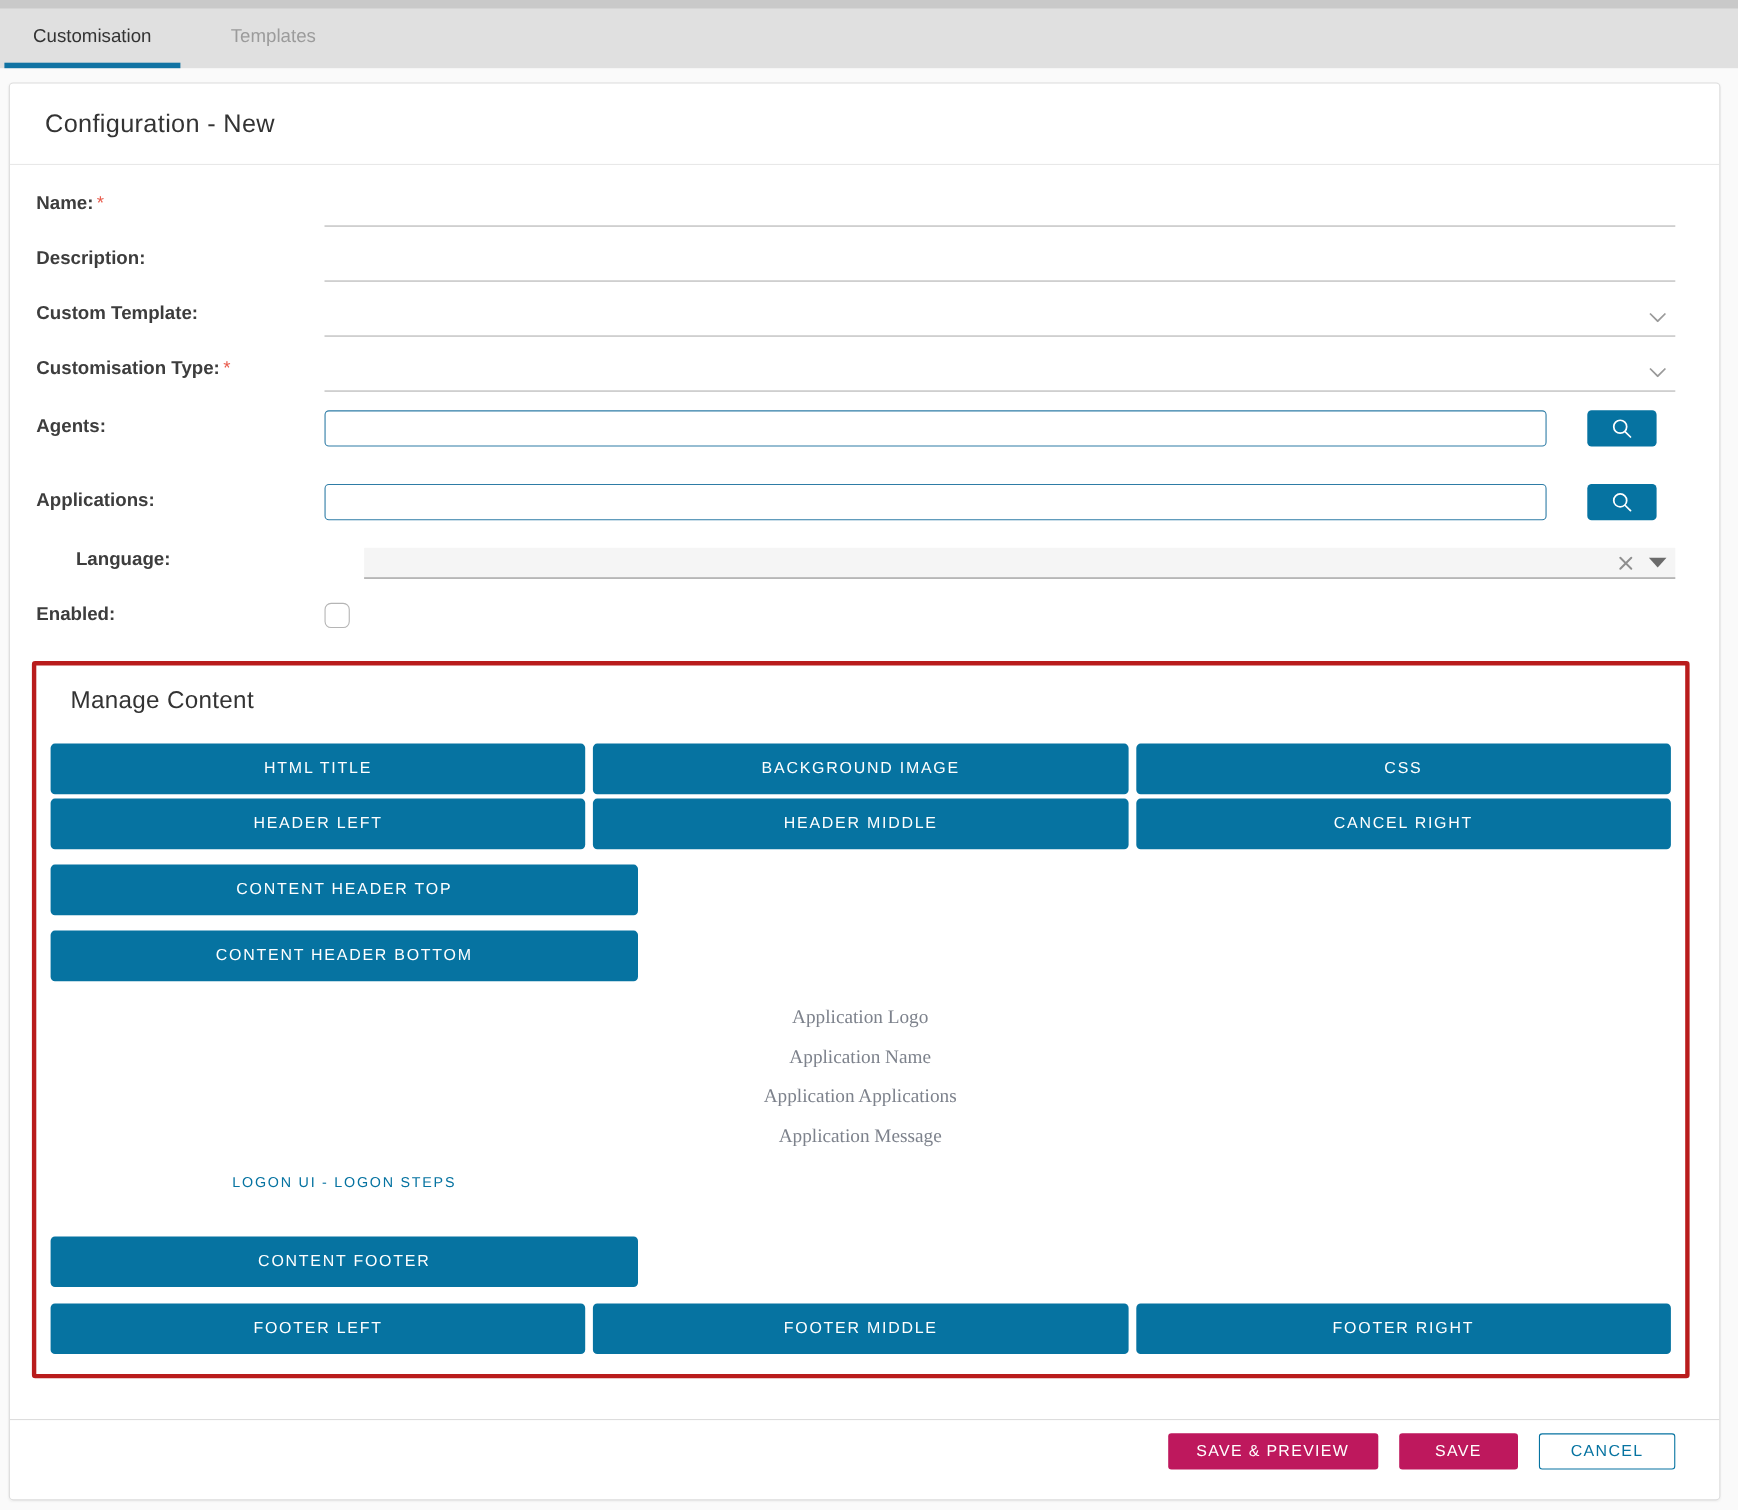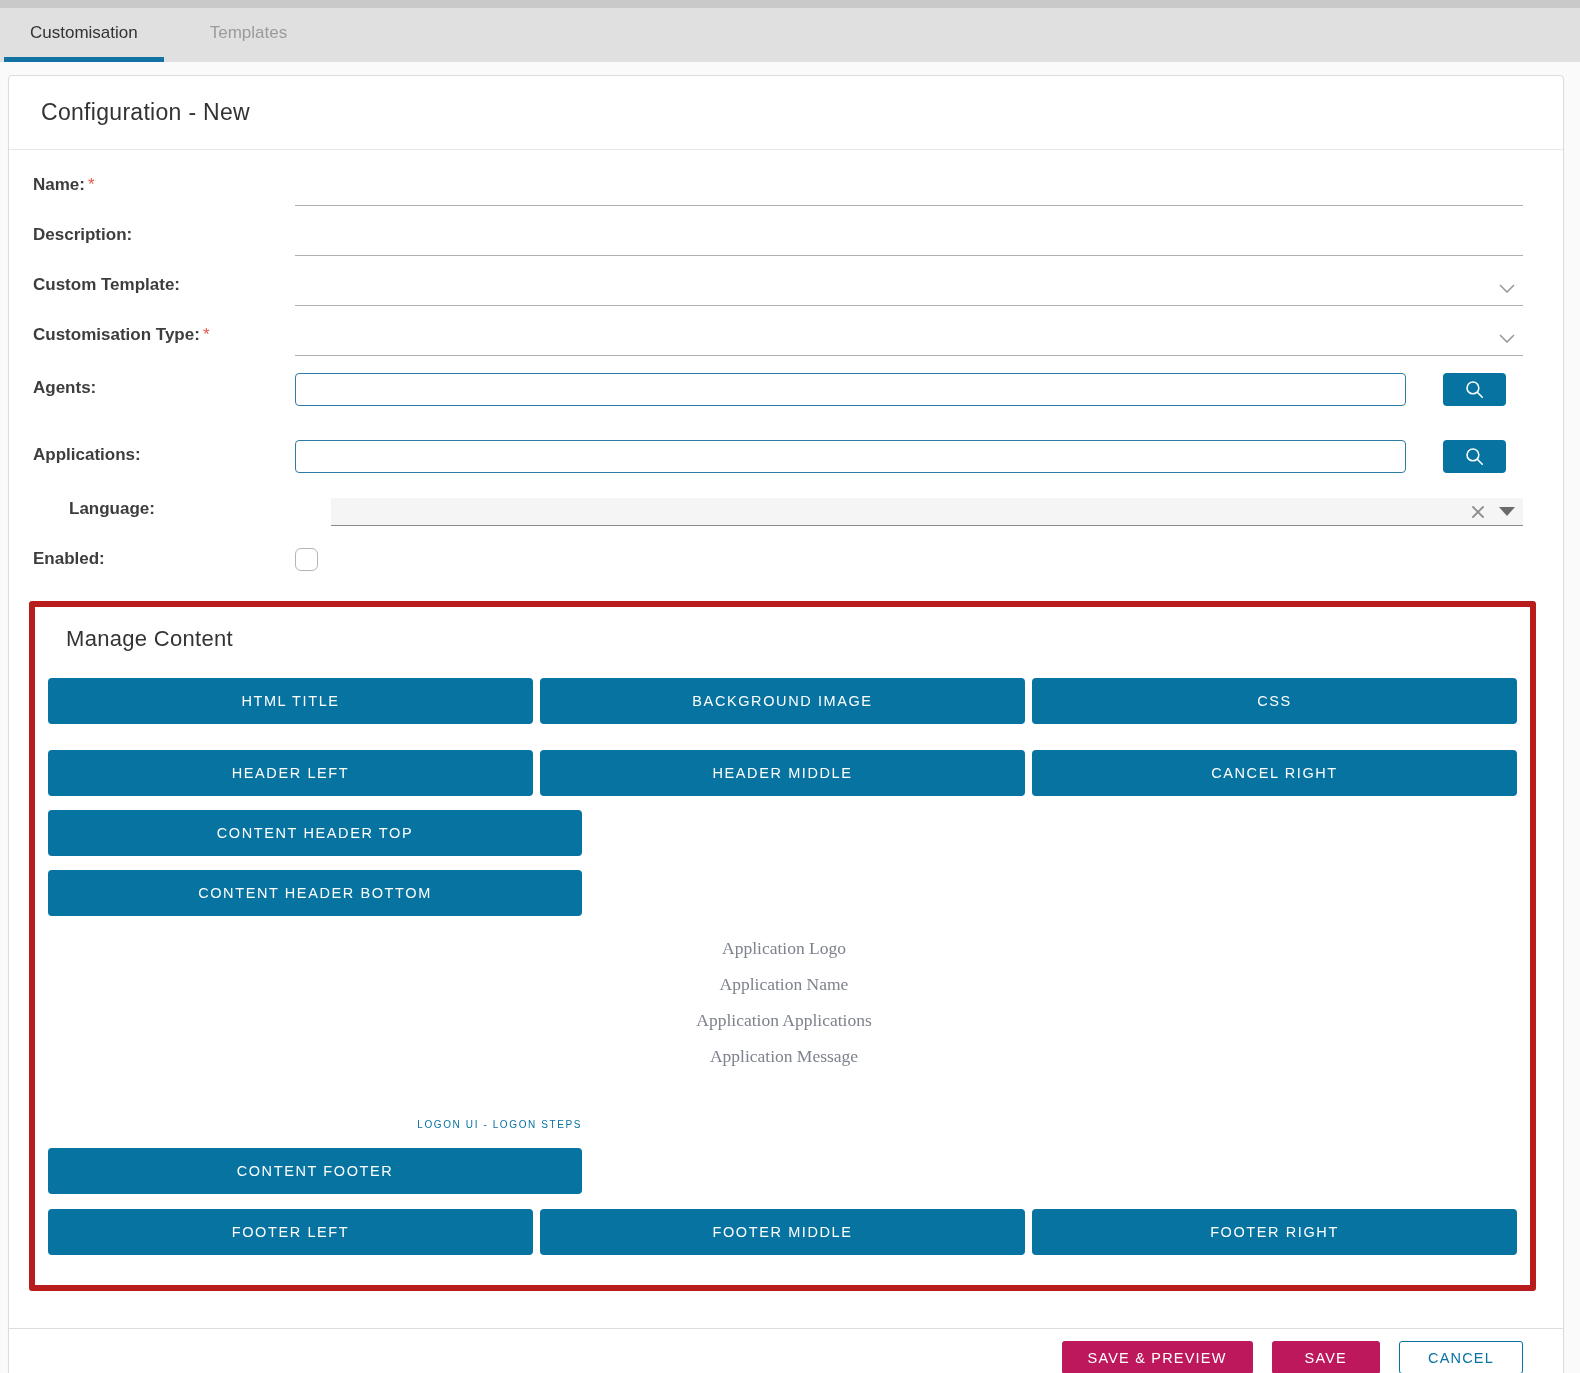--- a/index.html
+++ b/index.html
@@ -158,36 +158,36 @@
     width: 23px;
     height: 23px;
     border: 1px solid #b5b5b5;
     border-radius: 6px;
     background: #fff;
     cursor: pointer;
   }
   
   .manage-box {
     margin: 30px 27px 0 20px;
-    border: 6px solid #b91c1c;
+    border: 4px solid #b91c1c;
     border-radius: 3px;
-    padding: 0 13px 30px 13px;
+    padding: 0 13px 18px 13px;
   }
   .manage-title {
     font-size: 22px;
     font-weight: 400;
     color: #333;
     margin: 19px 0 0 18px;
     letter-spacing: 0.3px;
   }
   .mc-grid {
     margin-top: 26px;
     display: grid;
     grid-template-columns: 1fr 1fr 1fr;
-    gap: 26px 7px;
+    gap: 4px 7px;
   }
   .mc-btn {
     height: 46px;
     background: #0673a1;
     color: #fff;
     border: none;
     border-radius: 4px;
     font-family: inherit;
     font-size: 14.5px;
     font-weight: 500;
@@ -213,23 +213,23 @@
   .app-placeholders div {
     font-size: 17.5px;
     color: #7d828c;
     line-height: 36px;
     font-family: Liberation Serif, serif;
   }
   .logon-link {
     position: absolute;
     left: 0;
     width: 534px;
-    bottom: 4px;
-    text-align: right;
-    font-size: 10px;
+    bottom: 28px;
+    text-align: center;
+    font-size: 13px;
     letter-spacing: 1.6px;
     color: #0673a1;
     font-weight: 500;
     cursor: pointer;
   }
   .mc-footer-grid {
     margin-top: 15px;
     display: grid;
     grid-template-columns: 1fr 1fr 1fr;
     gap: 7px;

